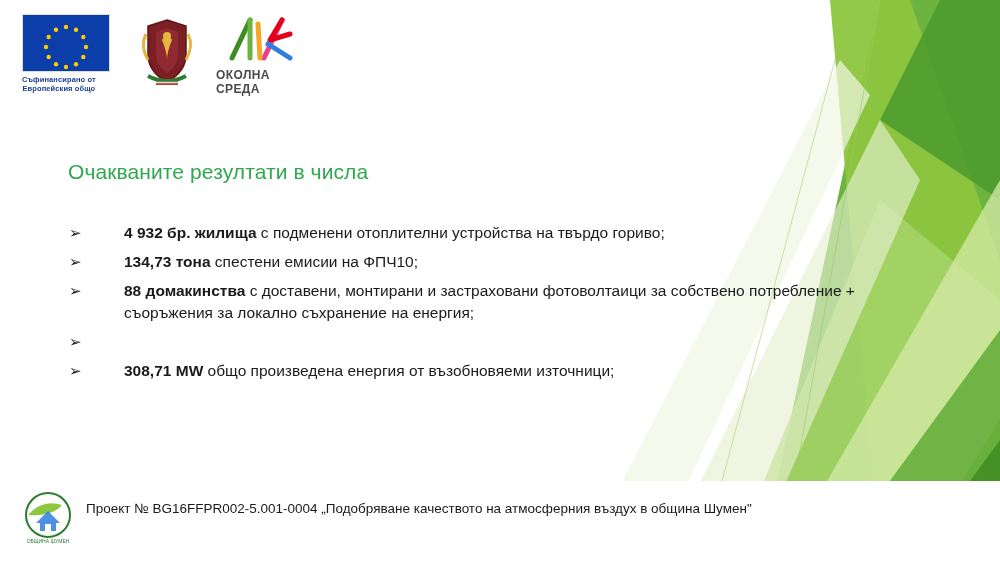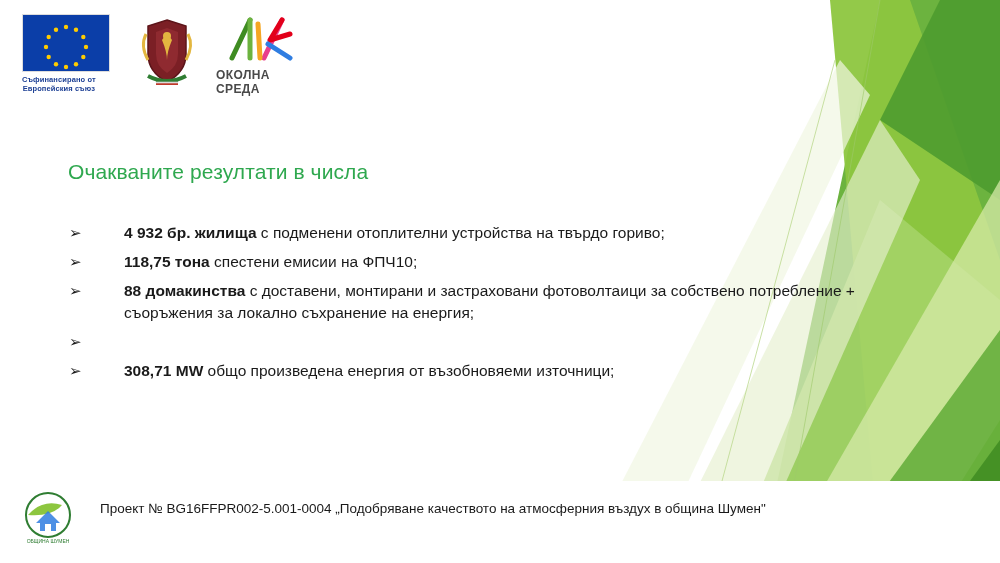--- a/index.html
+++ b/index.html
@@ -146,21 +146,21 @@
   }
   .footer-logo {
     position: absolute;
     left: 22px;
     top: 8px;
     width: 52px;
     height: 58px;
   }
   .footer-text {
     position: absolute;
-    left: 100px;
+    left: 86px;
     top: 20px;
     font-size: 13.5px;
     color: #1a1a1a;
   }
 </style>
 </head>
 <body>
 
 <div class="slide">
 
@@ -197,21 +197,21 @@
             <circle cx="33" cy="49.3" r="2.2"></circle>
             <circle cx="25.7" cy="42" r="2.2"></circle>
             <circle cx="23" cy="32" r="2.2"></circle>
             <circle cx="25.7" cy="22" r="2.2"></circle>
             <circle cx="33" cy="14.7" r="2.2"></circle>
           </g>
         </svg>
       </div>
       <div class="eu-caption">
         <div>Съфинансирано от</div>
-        <div>Европейския съюз</div>
+        <div>Европейския общо</div>
       </div>
     </div>
 
     <div class="coat">
       <svg width="62" height="74" viewBox="0 0 62 74" xmlns="http://www.w3.org/2000/svg">
         <path d="M31 6 L50 12 L50 40 Q50 58 31 68 Q12 58 12 40 L12 12 Z" fill="#7b1f25" stroke="#5c1419" stroke-width="1.5"></path>
         <path d="M31 14 L42 18 L42 40 Q42 52 31 59 Q20 52 20 40 L20 18 Z" fill="#8f2a30"></path>
         <path d="M26 26 q5 -8 10 0 q-5 12 -5 20 q0 -8 -5 -20 z" fill="#e3b740"></path>
         <circle cx="31" cy="22" r="4" fill="#e3b740"></circle>
         <path d="M10 20 q-6 12 2 26" stroke="#e3b740" stroke-width="3" fill="none"></path>
@@ -243,21 +243,21 @@
 
   <div class="bullets">
 
     <div class="bullet">
       <span class="arrow">➢</span>
       <span class="btext"><b>4 932 бр. жилища</b><span> с подменени отоплителни устройства на твърдо гориво;</span></span>
     </div>
 
     <div class="bullet">
       <span class="arrow">➢</span>
-      <span class="btext"><b>118,75 тона</b><span> спестени емисии на ФПЧ10;</span></span>
+      <span class="btext"><b>134,73 тона</b><span> спестени емисии на ФПЧ10;</span></span>
     </div>
 
     <div class="bullet">
       <span class="arrow">➢</span>
       <span class="btext"><b>88 домакинства</b><span> с доставени, монтирани и застраховани фотоволтаици за собствено потребление + съоръжения за локално съхранение на енергия;</span></span>
     </div>
 
     <div class="bullet">
       <span class="arrow">➢</span>
     </div>

